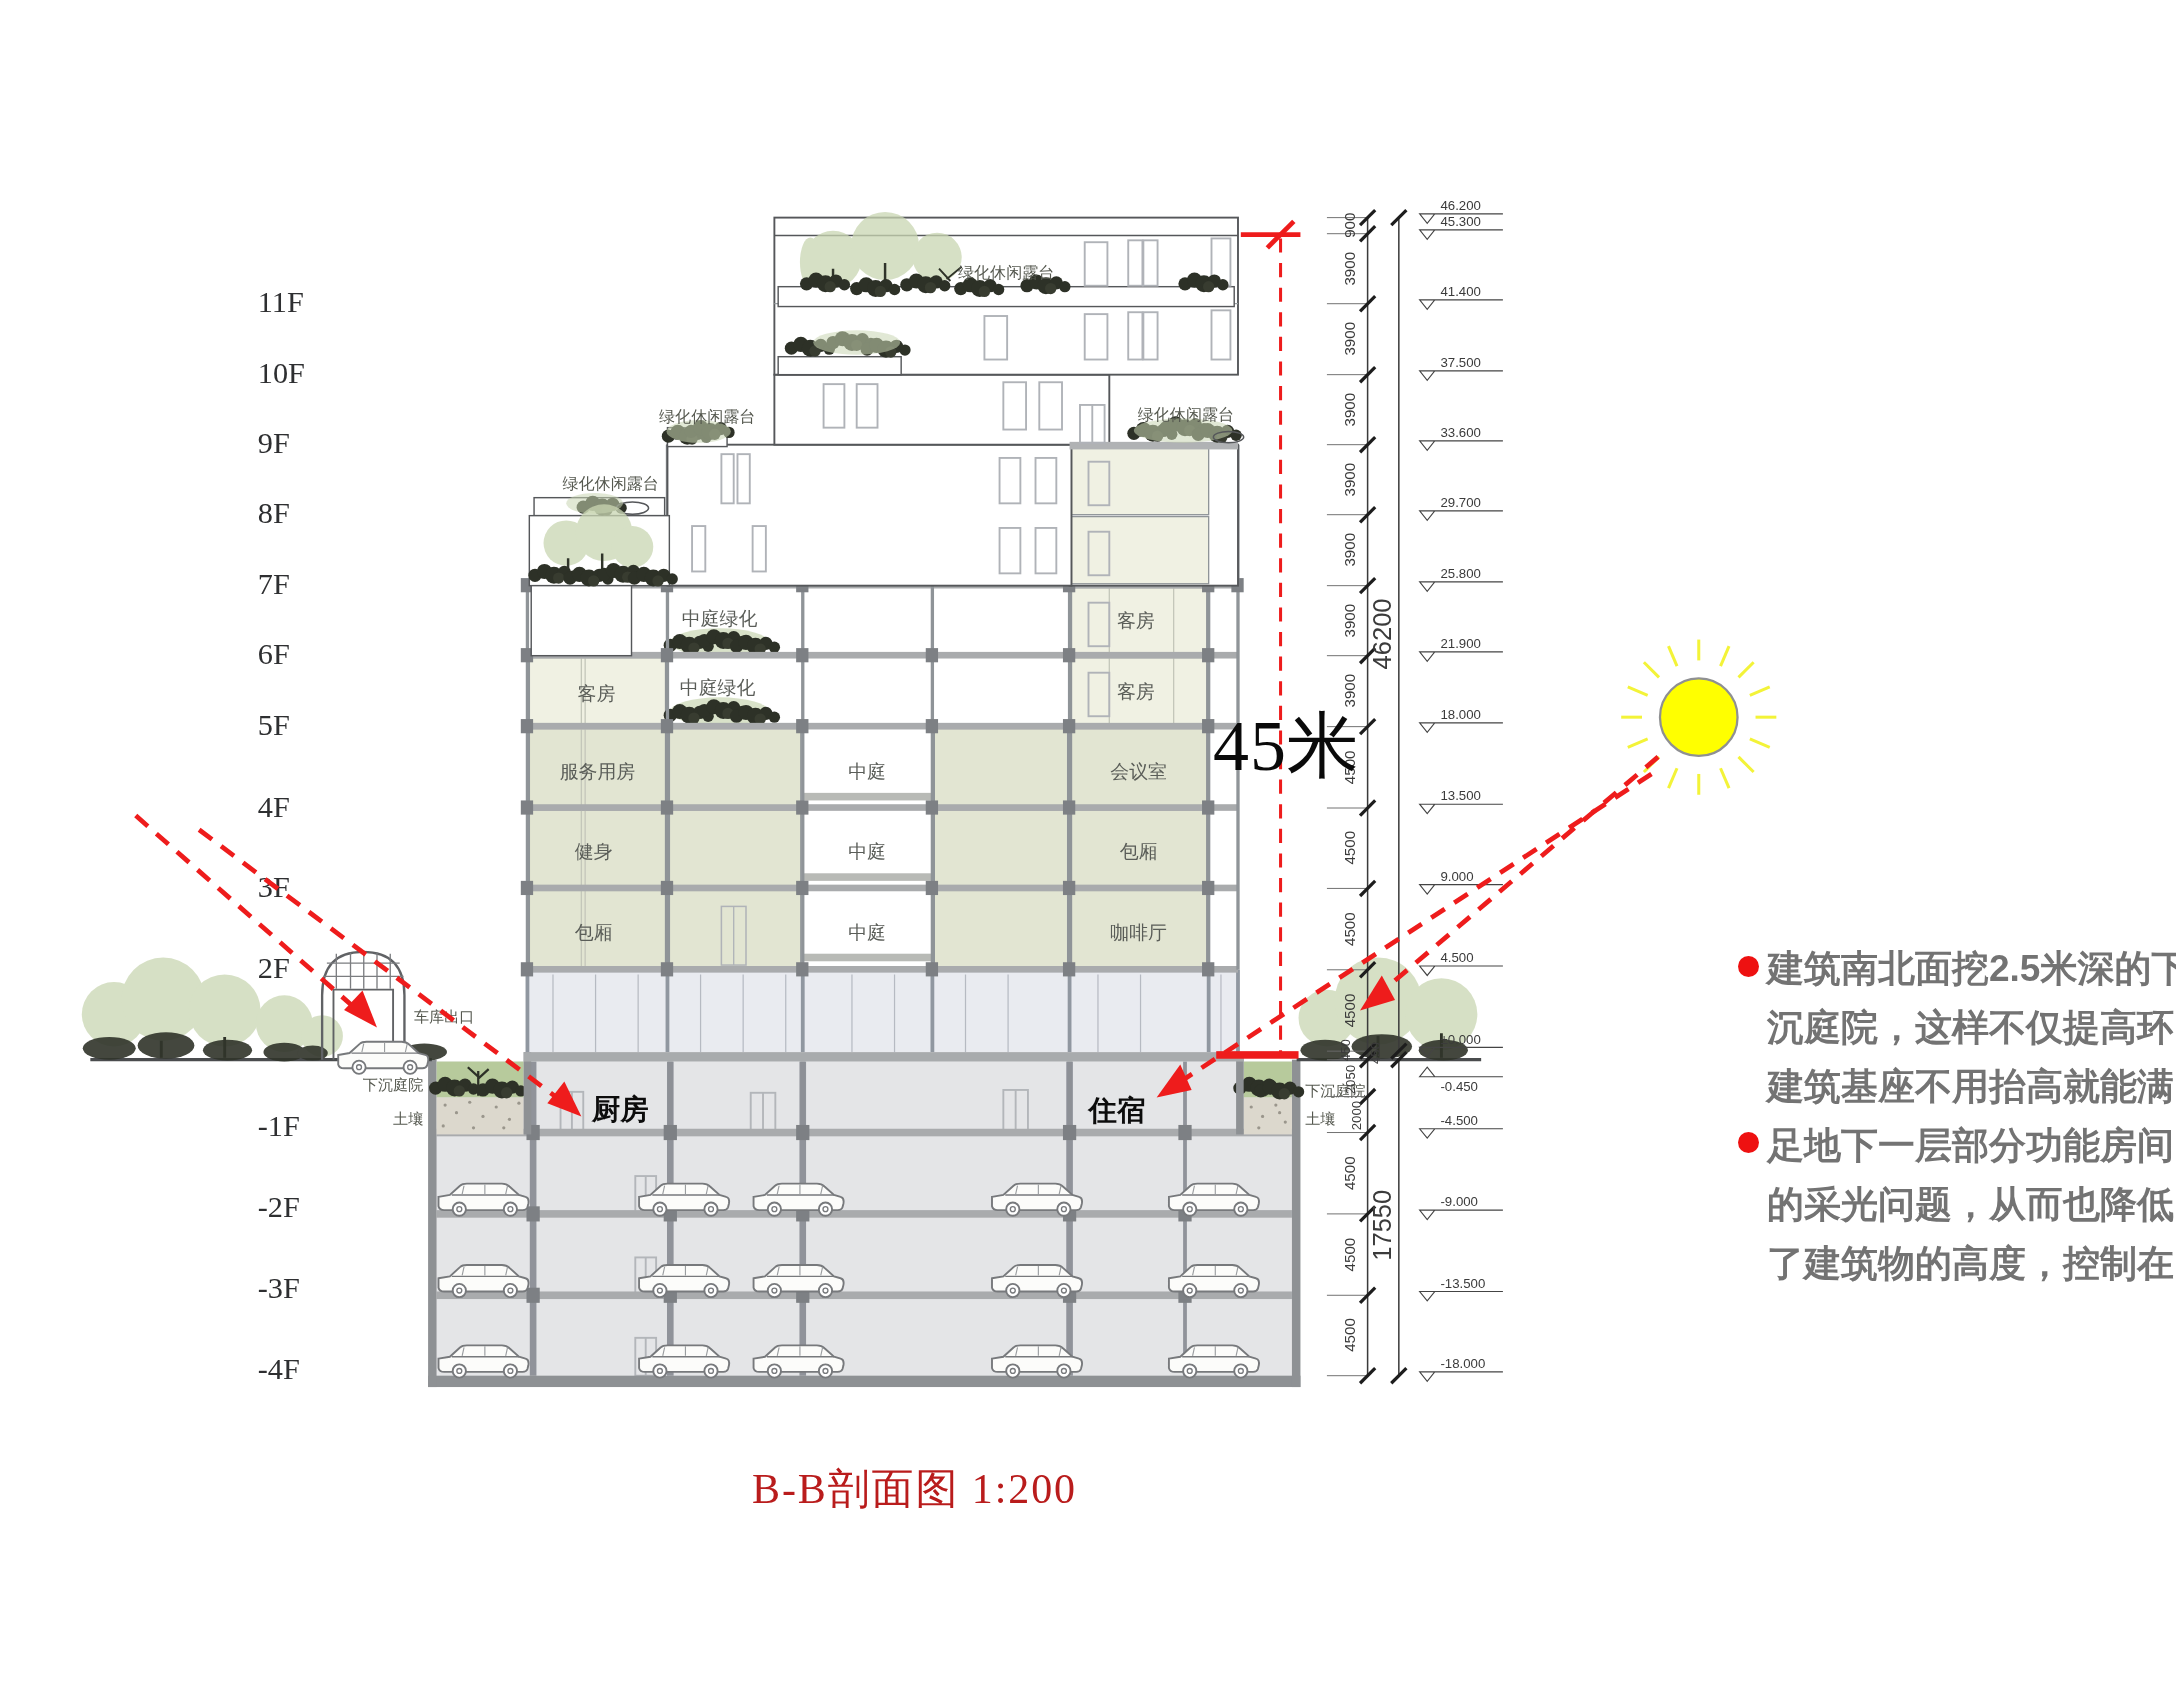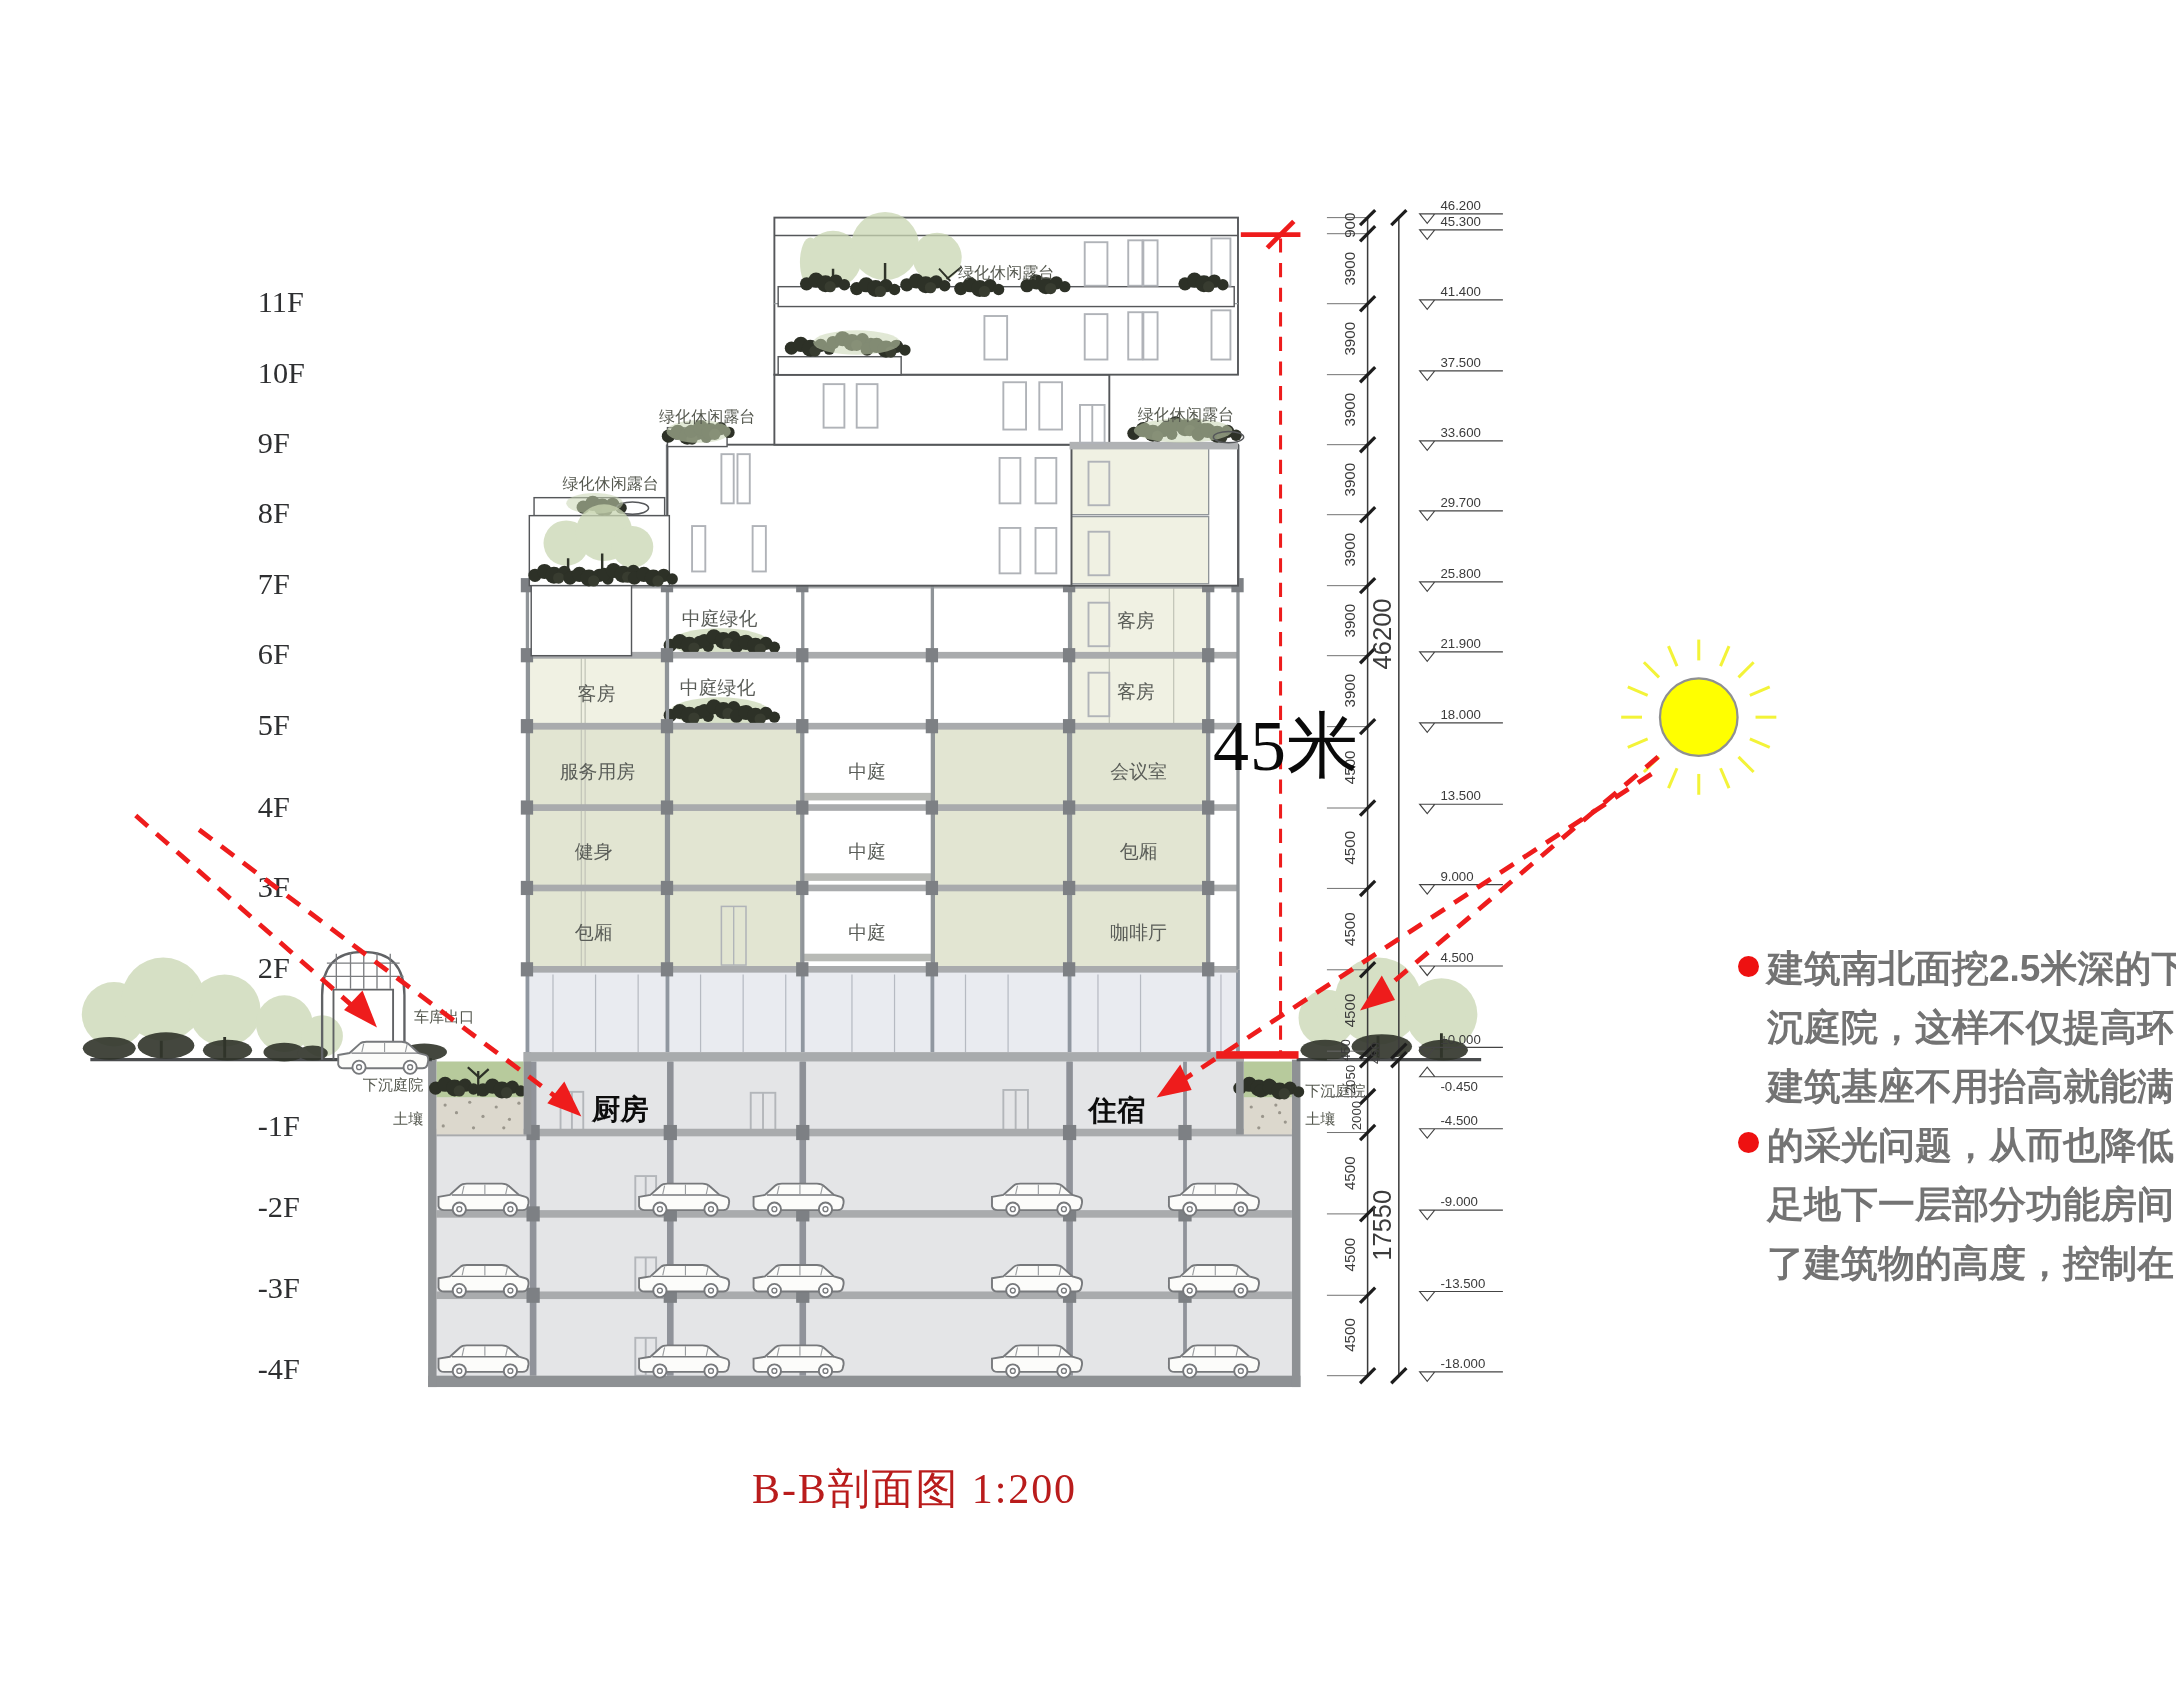--- a/index.html
+++ b/index.html
@@ -655,19 +655,19 @@
 </svg>
 </div>
 
 <div id="height-note">45米</div>
 <div id="caption">B-B剖面图 1:200</div>
 
 <div id="notes">
   <div class="note-line">建筑南北面挖2.5米深的下</div>
   <div class="note-line">沉庭院，这样不仅提高环</div>
   <div class="note-line">建筑基座不用抬高就能满</div>
+  <div class="note-line">足地下一层部分功能房间</div>
   <div class="note-line">的采光问题，从而也降低</div>
-  <div class="note-line">足地下一层部分功能房间</div>
   <div class="note-line">了建筑物的高度，控制在</div>
 </div>
 <div class="bullet-dot" style="left:1738px;top:956px;"></div>
 <div class="bullet-dot" style="left:1738px;top:1132px;"></div>
 
 
 </body></html>

